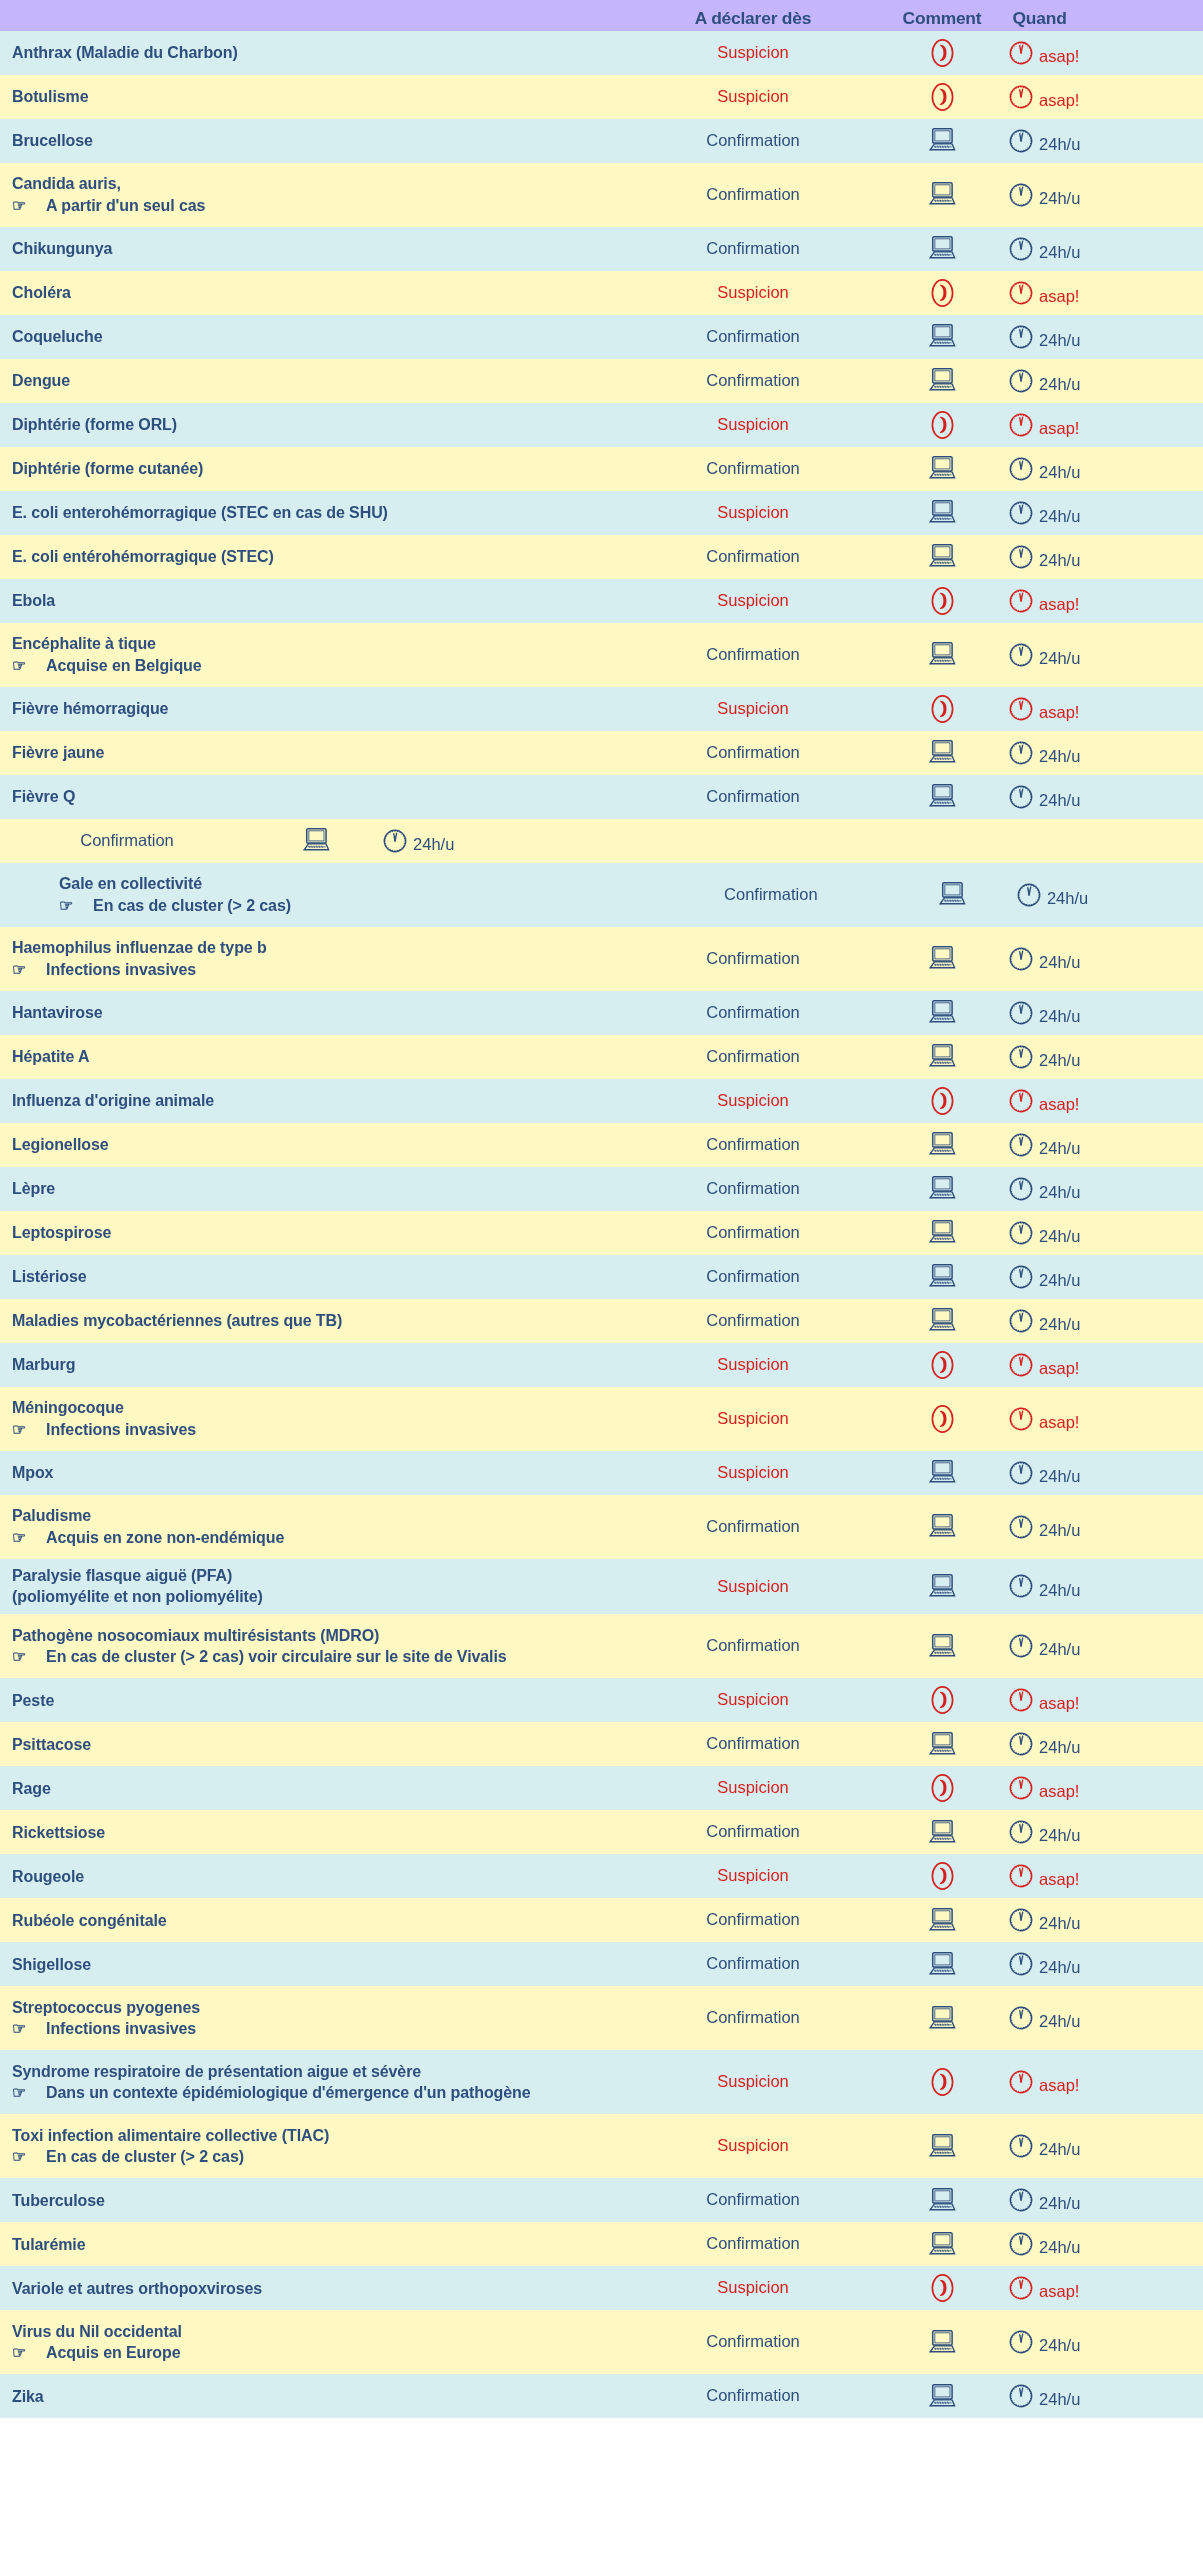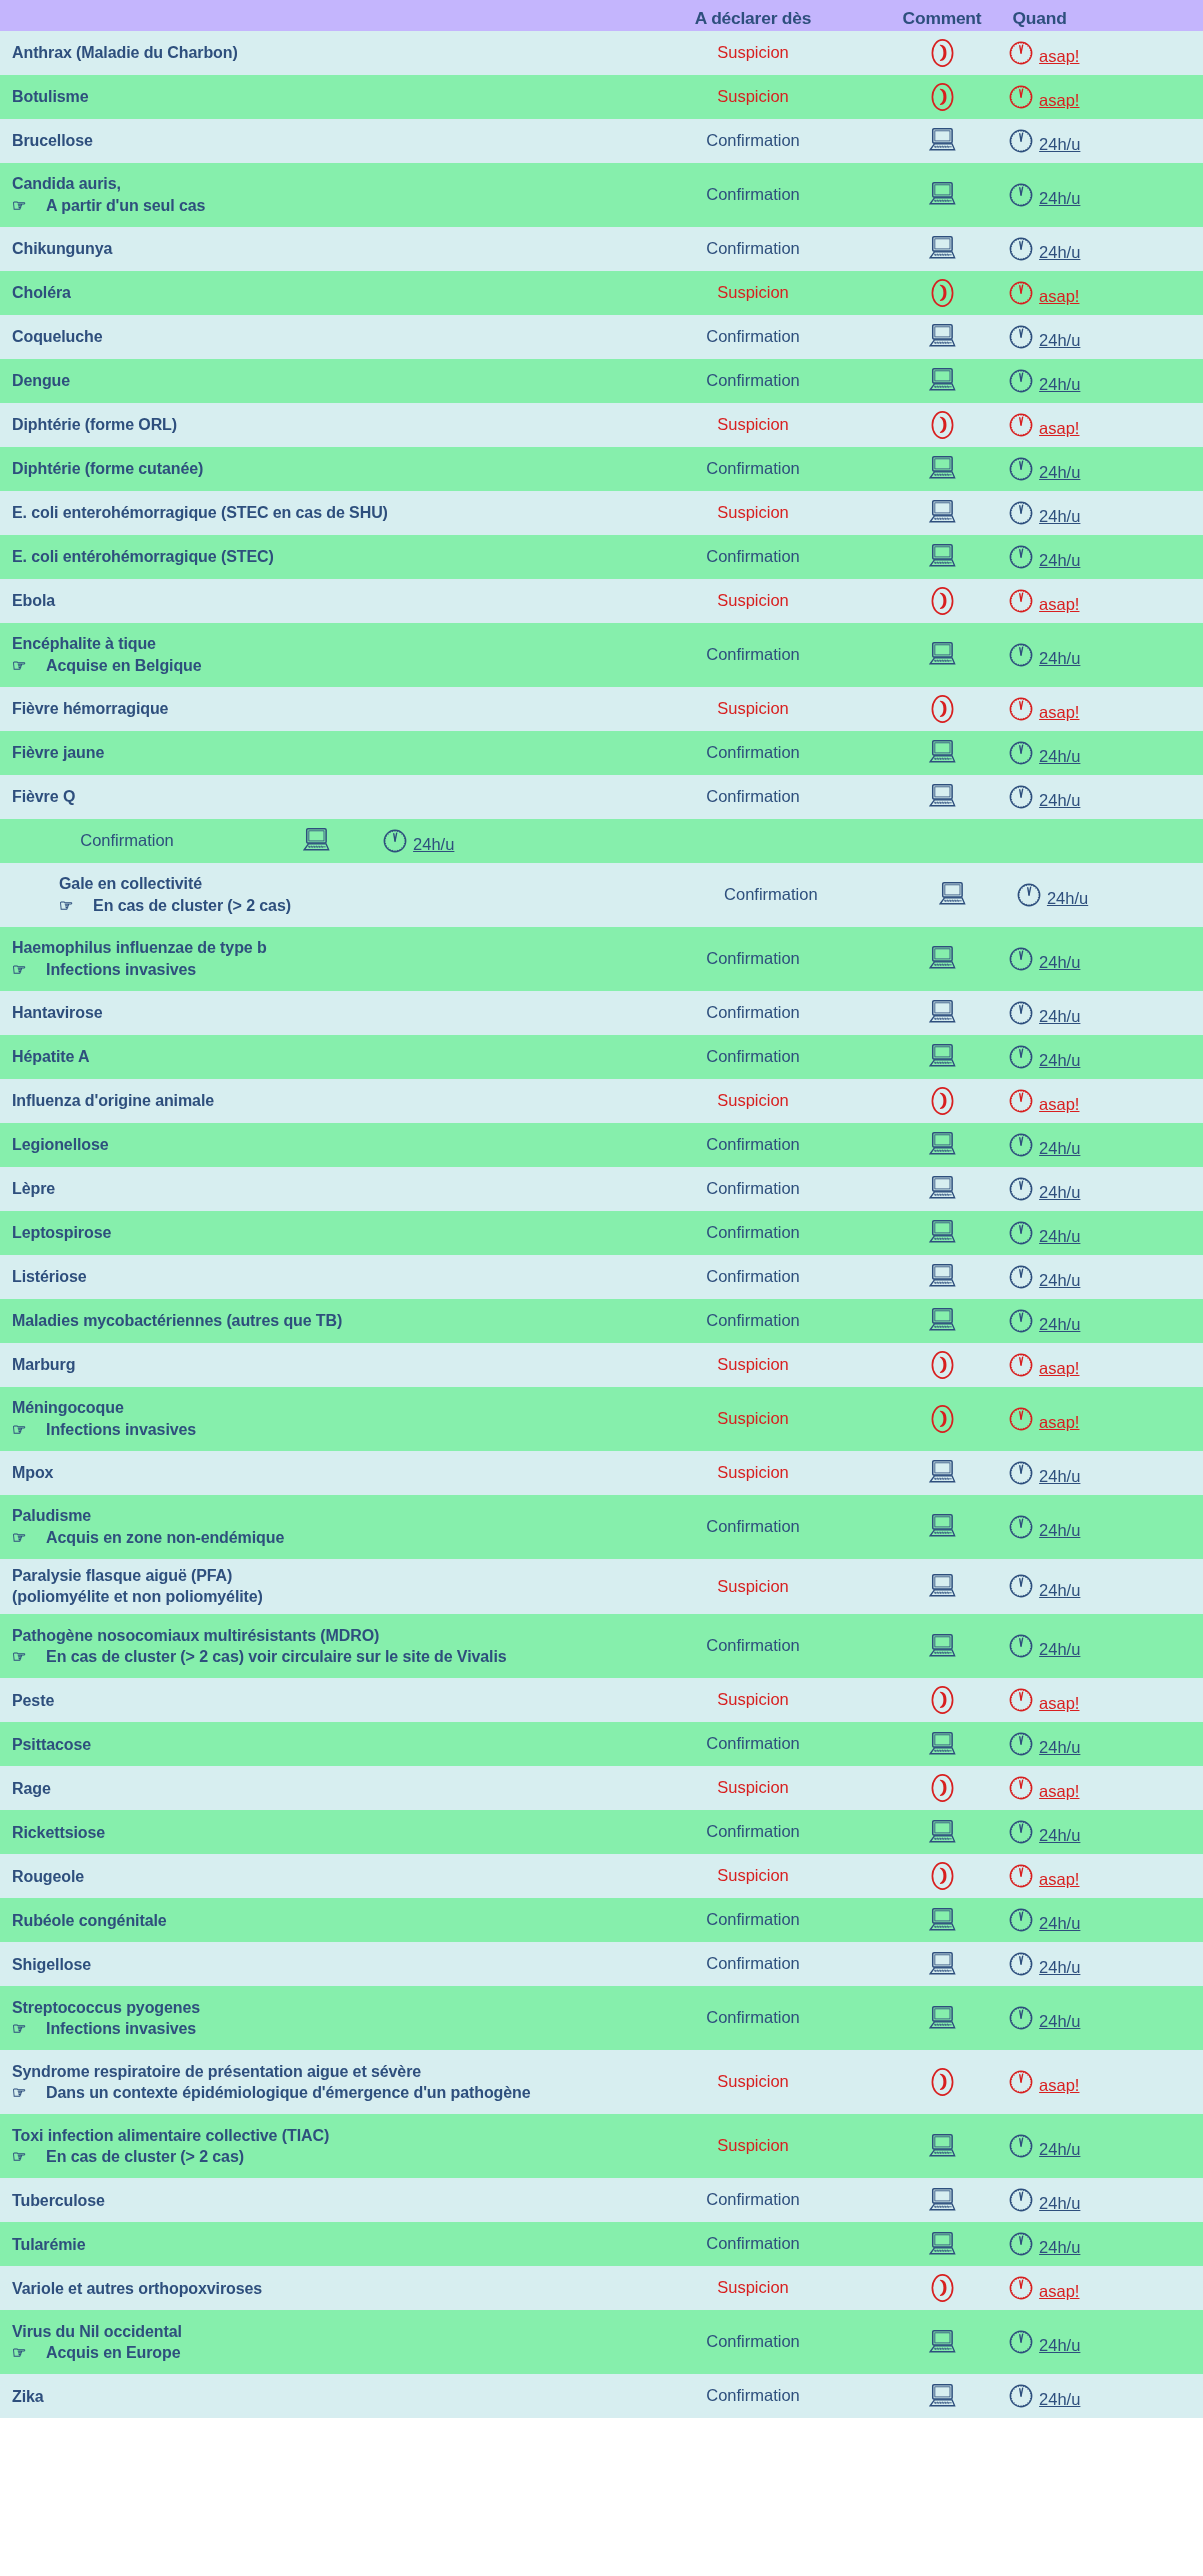--- a/index.html
+++ b/index.html
@@ -42,21 +42,21 @@
 
   
   .trow {
     display: flex;
     align-items: center;
     width: 1204px;
     box-sizing: border-box;
     min-height: 44px;
   }
   .trow.odd  { background: #d7eef0; }
-  .trow.even { background: #86efac; }
+  .trow.even { background: #fef9c3; }
 
   .cell-name {
     width: 626px;
     box-sizing: border-box;
     padding: 6.8px 12px 6.8px 12px;
     font-size: 16px;
     font-weight: 700;
     color: #2e4f7d;
     line-height: 1.32;
     letter-spacing: -0.1px;
@@ -103,21 +103,20 @@
     justify-content: flex-start;
     padding-left: 5.1px;
     gap: 6px;
   }
   .time-label {
     font-size: 16.5px;
     font-weight: 400;
     line-height: 1;
     position: relative;
     top: 3.4px;
-    text-decoration: underline;
   }
   .time-label.asap { color: #d81f1f; }
   .time-label.h24  { color: #2e4f7d; }
 
   svg { display: block; }
 </style>
 </head>
 <body>
 
 <div class="table-wrap">

